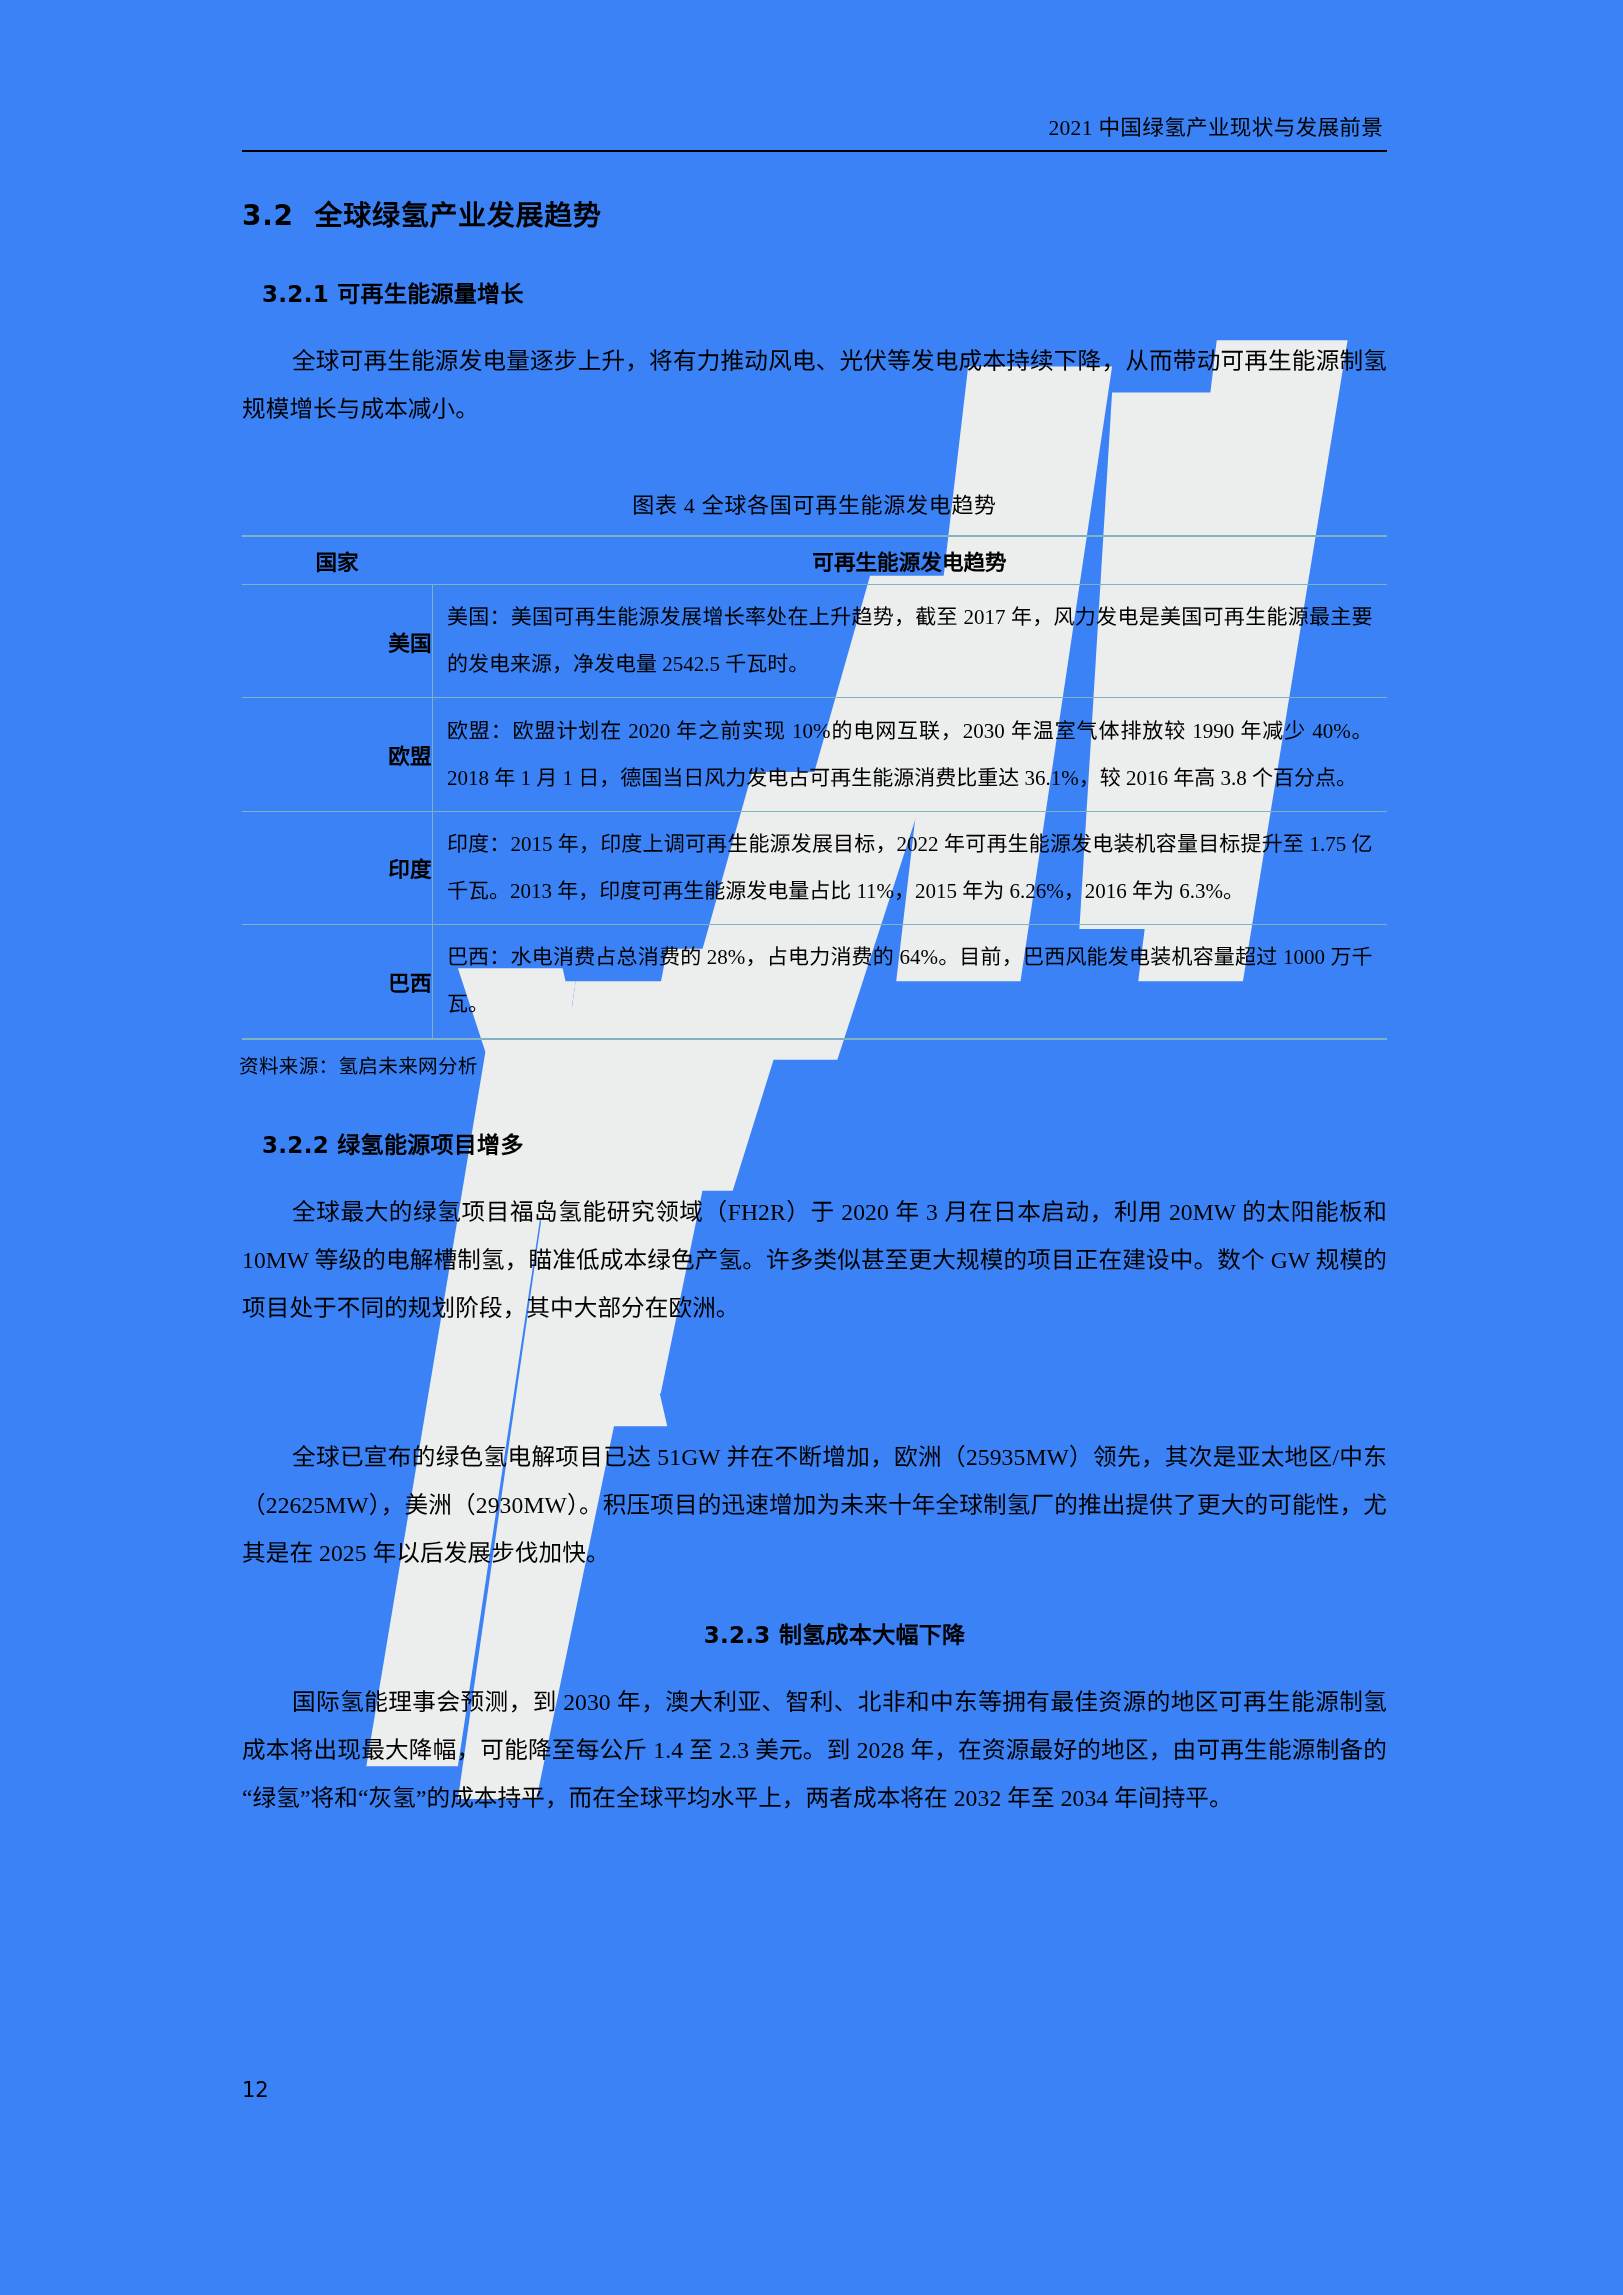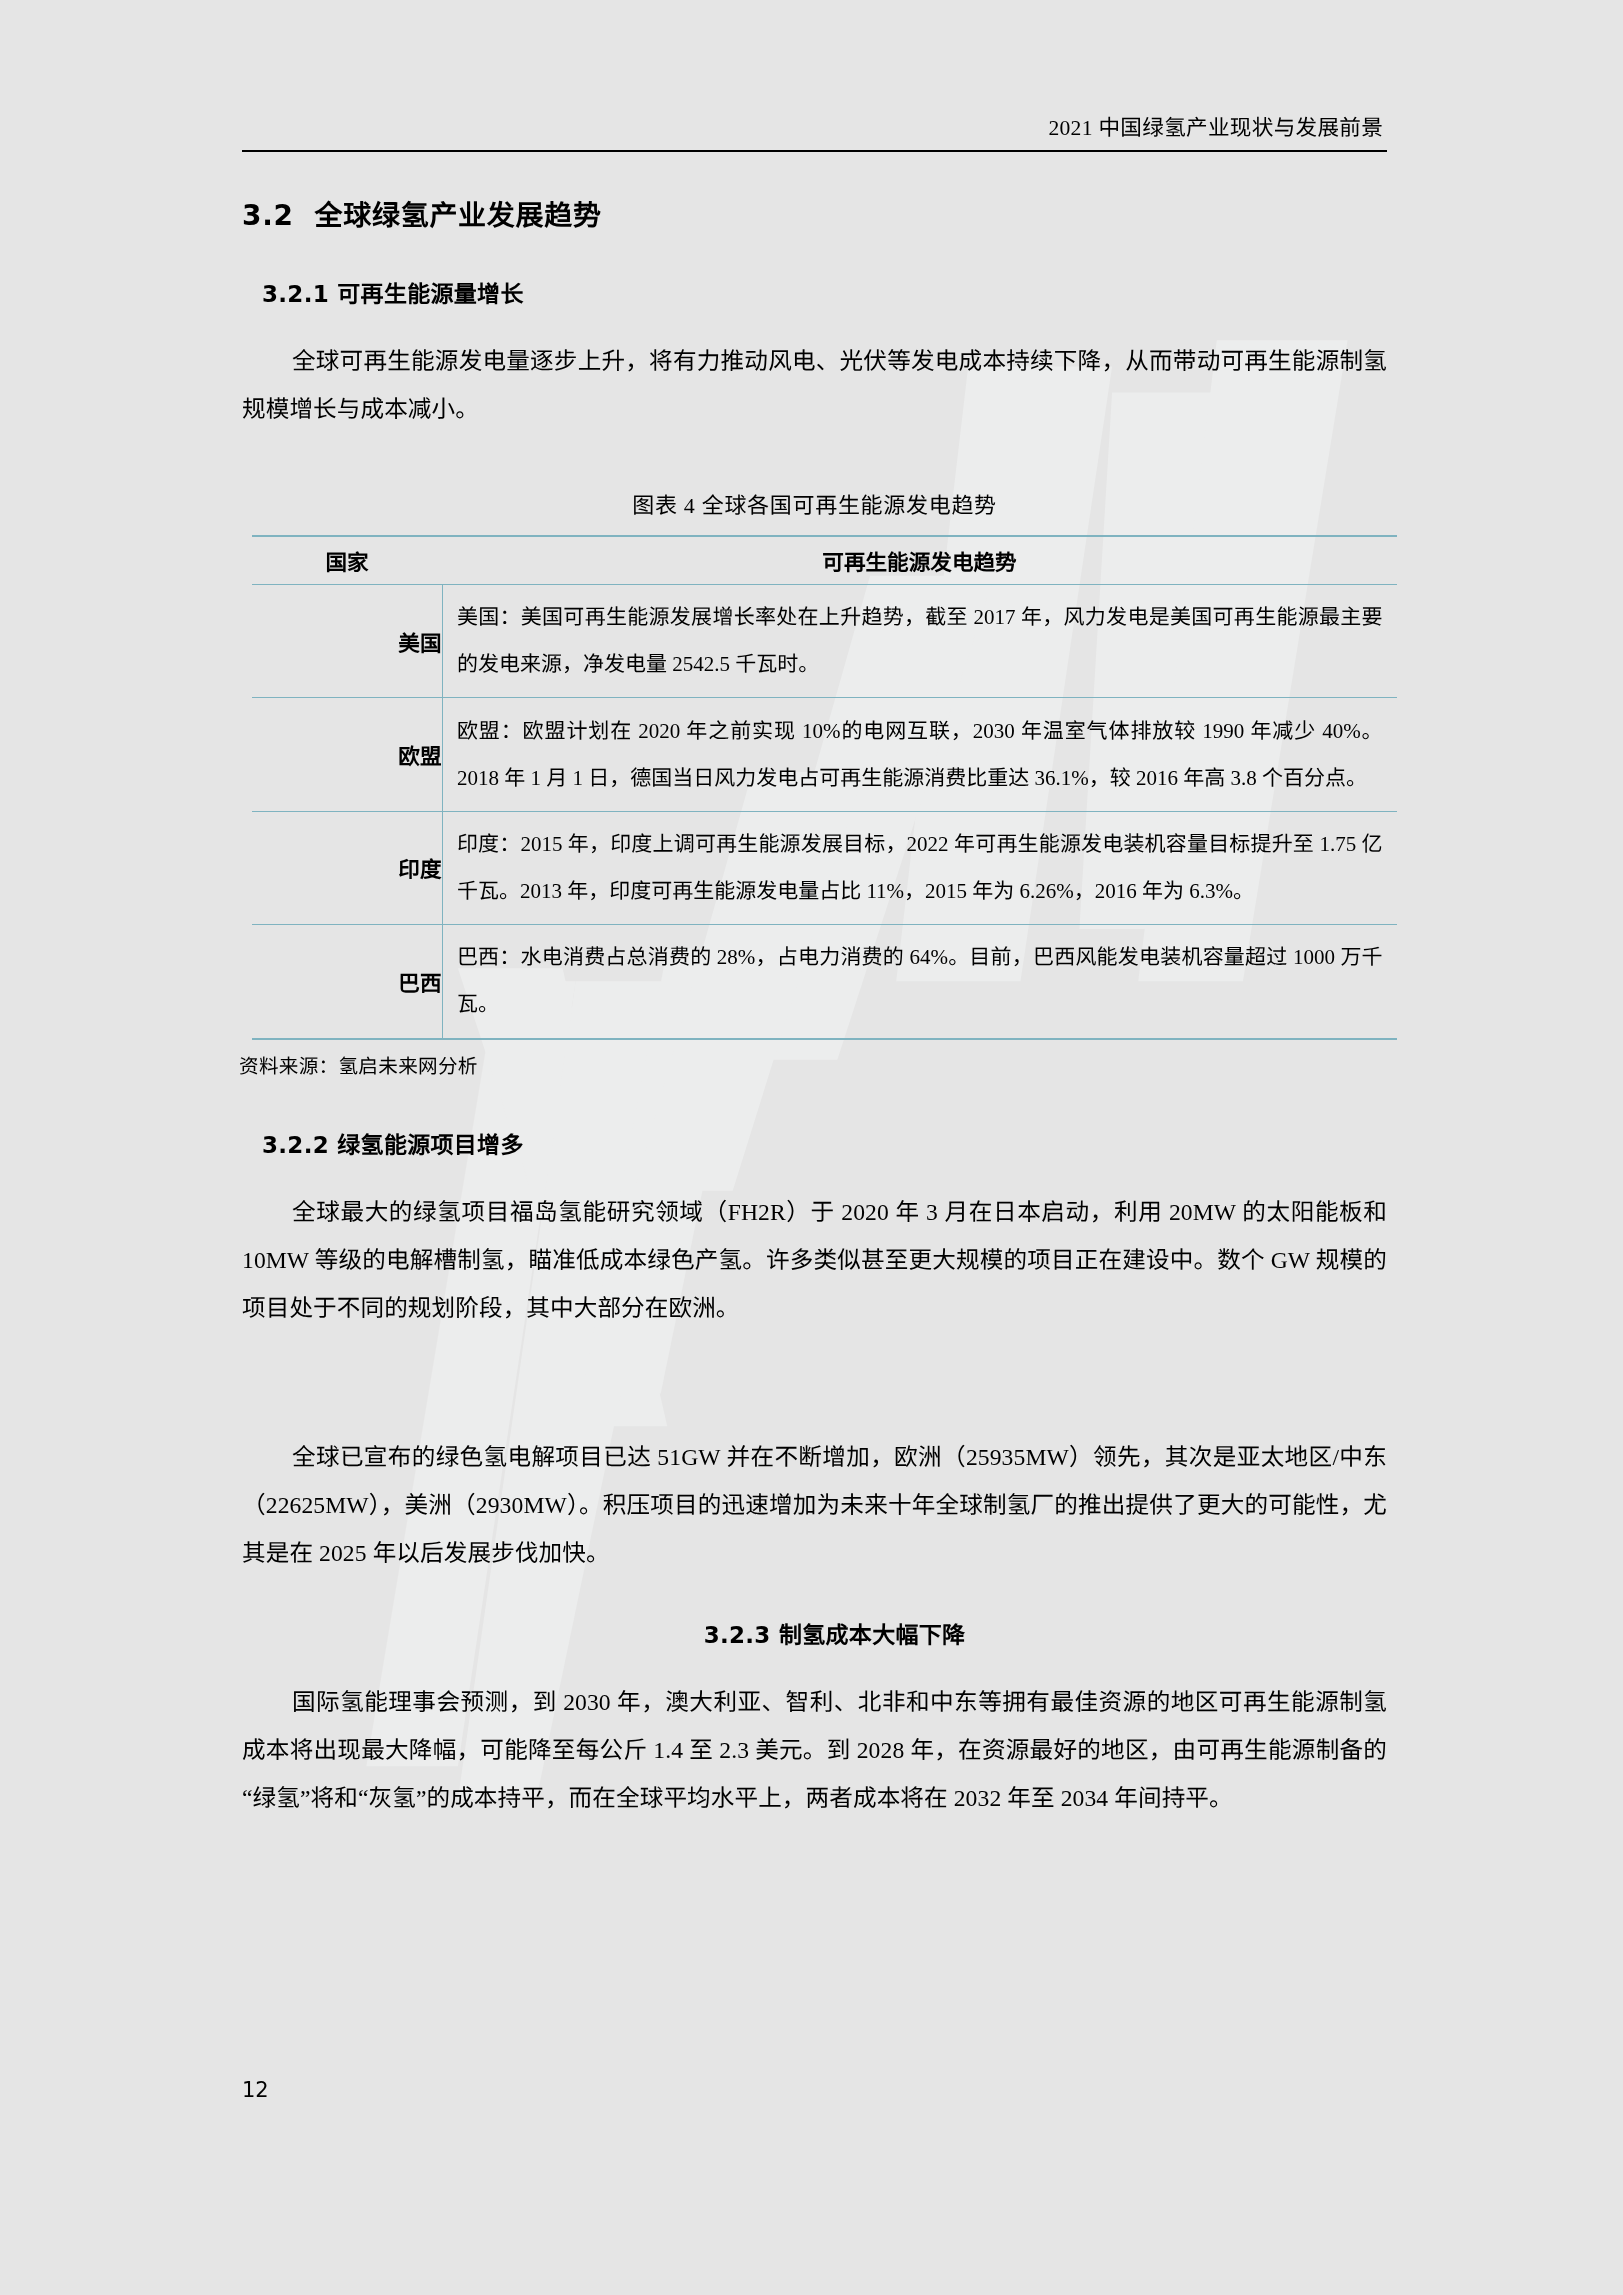--- a/index.html
+++ b/index.html
@@ -8,21 +8,21 @@
     background: #ffffff;
   }
   body {
     font-family: "Liberation Serif", "DejaVu Serif", serif;
     color: #000000;
   }
   .page {
     position: relative;
     width: 1623px;
     height: 2295px;
-    background: #e5e5e5;
+    background: #3b82f6;
     overflow: hidden;
     box-sizing: border-box;
   }
 
   
   .watermark {
     position: absolute;
     left: 0; top: 0;
     width: 1623px; height: 2295px;
     pointer-events: none;
@@ -186,21 +186,21 @@
   </div>
 
   <div class="blk" style="left:242px; top:337px; width:1145px;">
     <p class="para">全球可再生能源发电量逐步上升，将有力推动风电、光伏等发电成本持续下降，从而带动可再生能源制氢规模增长与成本减小。</p>
   </div>
 
   <div class="blk" style="left:242px; top:487px;">
     <div class="tbl-caption">图表 4 全球各国可再生能源发电趋势</div>
   </div>
 
-  <div class="blk" style="left:252px; top:535px;">
+  <div class="blk" style="left:242px; top:535px;">
     <table class="data">
       <colgroup>
         <col class="col-country">
         <col class="col-desc">
       </colgroup>
       <thead>
         <tr>
           <th>国家</th>
           <th>可再生能源发电趋势</th>
         </tr>

